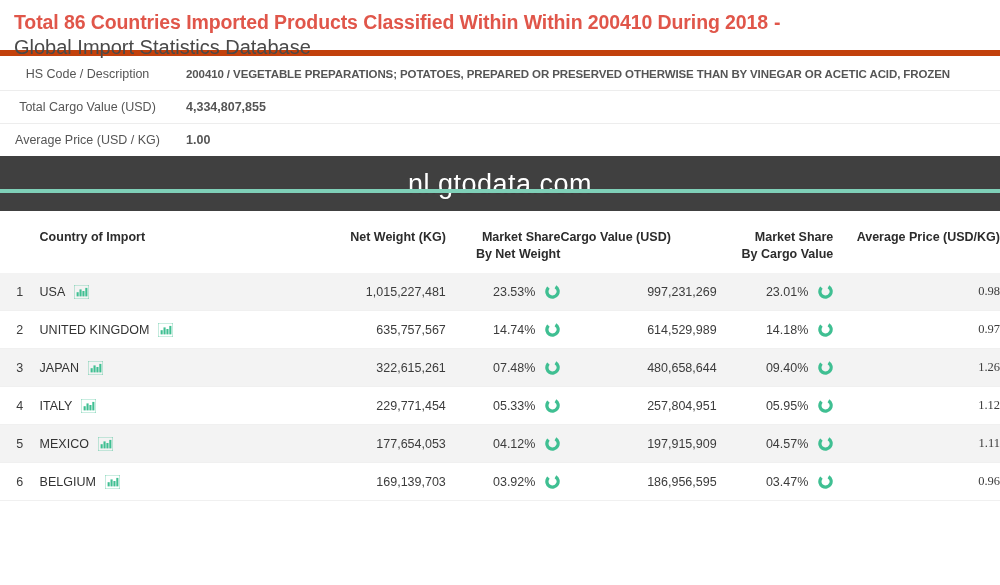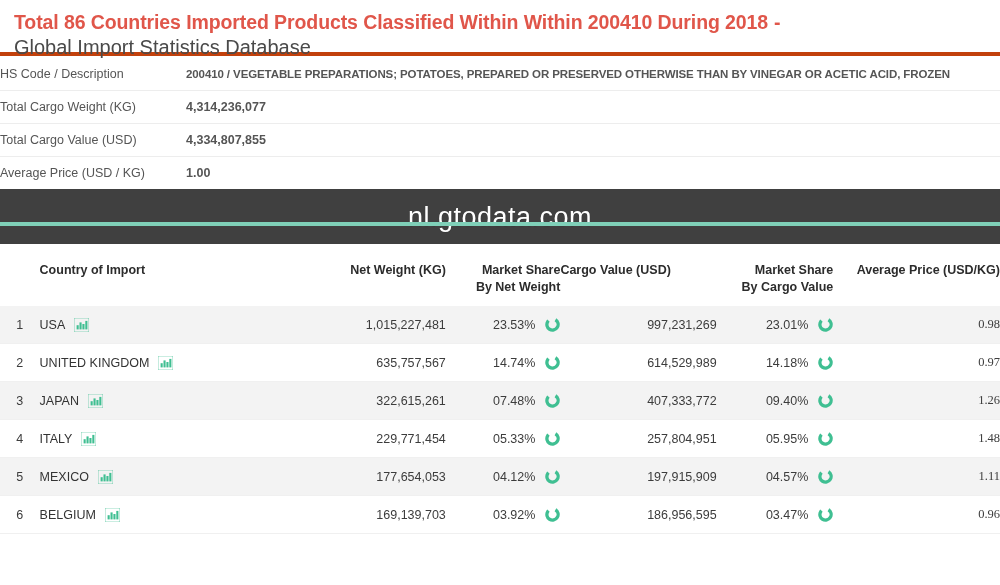--- a/index.html
+++ b/index.html
@@ -12,21 +12,21 @@
     overflow: hidden;
     background: #ffffff;
     font-family: "Liberation Sans", sans-serif;
     color: #3a3a3a;
     -webkit-font-smoothing: antialiased;
   }
 
   
   .title-block {
     padding: 10px 14px 8px 14px;
-    border-bottom: 4px solid #c2410c;
+    border-bottom: 6px solid #c2410c;
     height: 56px;
     box-sizing: border-box;
   }
   .title-line {
     font-size: 19.5px;
     line-height: 25px;
     font-weight: bold;
     letter-spacing: -0.1px;
   }
   .title-main {
@@ -54,21 +54,21 @@
     border-bottom: 1px solid #ededed;
   }
   .info-table td {
     padding: 9px 0;
     font-size: 12.5px;
     vertical-align: middle;
     color: #555;
   }
   .info-label {
     width: 175px;
-    text-align: left;
+    text-align: center;
     padding-right: 11px !important;
     color: #4d4d4d;
     white-space: nowrap;
   }
   .info-value {
     color: #4a4a4a;
     white-space: nowrap;
     font-size: 12.5px;
     font-weight: bold;
   }
@@ -183,24 +183,20 @@
     <span class="title-main">Total 86 Countries Imported Products Classified Within Within 200410 During 2018</span><span class="title-dash">-</span>
   </div>
   <div class="title-sub">Global Import Statistics Database</div>
 </div>
 
 <table class="info-table">
   <tbody>
     <tr>
       <td class="info-label">HS Code / Description</td>
       <td class="info-value desc">200410 / VEGETABLE PREPARATIONS; POTATOES, PREPARED OR PRESERVED OTHERWISE THAN BY VINEGAR OR ACETIC ACID, FROZEN</td>
-    </tr>
-    <tr>
-      <td class="info-label">Total Cargo Weight (KG)</td>
-      <td class="info-value">4,314,236,077</td>
     </tr>
     <tr>
       <td class="info-label">Total Cargo Value (USD)</td>
       <td class="info-value">4,334,807,855</td>
     </tr>
     <tr style="border-bottom:none;margin-left:20px;">
       <td class="info-label">Average Price (USD / KG)</td>
       <td class="info-value">1.00</td>
     </tr>
   </tbody>
@@ -299,21 +295,21 @@
                   <rect x="11.3" y="2.9" width="2.1" height="8.5" fill="#3fbf92"></rect>
                 </svg></span>
             </span></td>
           <td class="num">322,615,261</td>
           <td class="pct"><span class="pct-wrap">
               <span>07.48%</span>
               <span class="donut-icon"><svg width="15" height="15" viewBox="0 0 15 15">
                   <circle cx="7.5" cy="7.5" r="5.6" fill="none" stroke="#3fbf92" stroke-width="3.3" stroke-dasharray="27 8.2" transform="rotate(-58 7.5 7.5)" stroke-linecap="butt"></circle>
                 </svg></span>
             </span></td>
-          <td class="num">407,333,772</td>
+          <td class="num">480,658,644</td>
           <td class="pct"><span class="pct-wrap">
               <span>09.40%</span>
               <span class="donut-icon"><svg width="15" height="15" viewBox="0 0 15 15">
                   <circle cx="7.5" cy="7.5" r="5.6" fill="none" stroke="#3fbf92" stroke-width="3.3" stroke-dasharray="27 8.2" transform="rotate(-58 7.5 7.5)" stroke-linecap="butt"></circle>
                 </svg></span>
             </span></td>
           <td class="avg">1.26</td>
         </tr>
         <tr class="data-row">
           <td class="idx">4</td>
@@ -334,21 +330,21 @@
                   <circle cx="7.5" cy="7.5" r="5.6" fill="none" stroke="#3fbf92" stroke-width="3.3" stroke-dasharray="27 8.2" transform="rotate(-58 7.5 7.5)" stroke-linecap="butt"></circle>
                 </svg></span>
             </span></td>
           <td class="num">257,804,951</td>
           <td class="pct"><span class="pct-wrap">
               <span>05.95%</span>
               <span class="donut-icon"><svg width="15" height="15" viewBox="0 0 15 15">
                   <circle cx="7.5" cy="7.5" r="5.6" fill="none" stroke="#3fbf92" stroke-width="3.3" stroke-dasharray="27 8.2" transform="rotate(-58 7.5 7.5)" stroke-linecap="butt"></circle>
                 </svg></span>
             </span></td>
-          <td class="avg">1.48</td>
+          <td class="avg">1.12</td>
         </tr>
         <tr class="data-row row-alt">
           <td class="idx">5</td>
           <td class="country"><span class="country-cell">
               <span class="country-name">MEXICO</span>
               <span class="bar-icon"><svg width="15" height="14" viewBox="0 0 15 14">
                   <rect x="0" y="0" width="15" height="14" rx="1.5" fill="none" stroke="#3fbf92" stroke-width="1.1" opacity="0.55"></rect>
                   <rect x="2.6" y="7.2" width="2.1" height="4.2" fill="#3fbf92"></rect>
                   <rect x="5.5" y="4.4" width="2.1" height="7.0" fill="#3fbf92"></rect>
                   <rect x="8.4" y="6.0" width="2.1" height="5.4" fill="#3fbf92"></rect>

